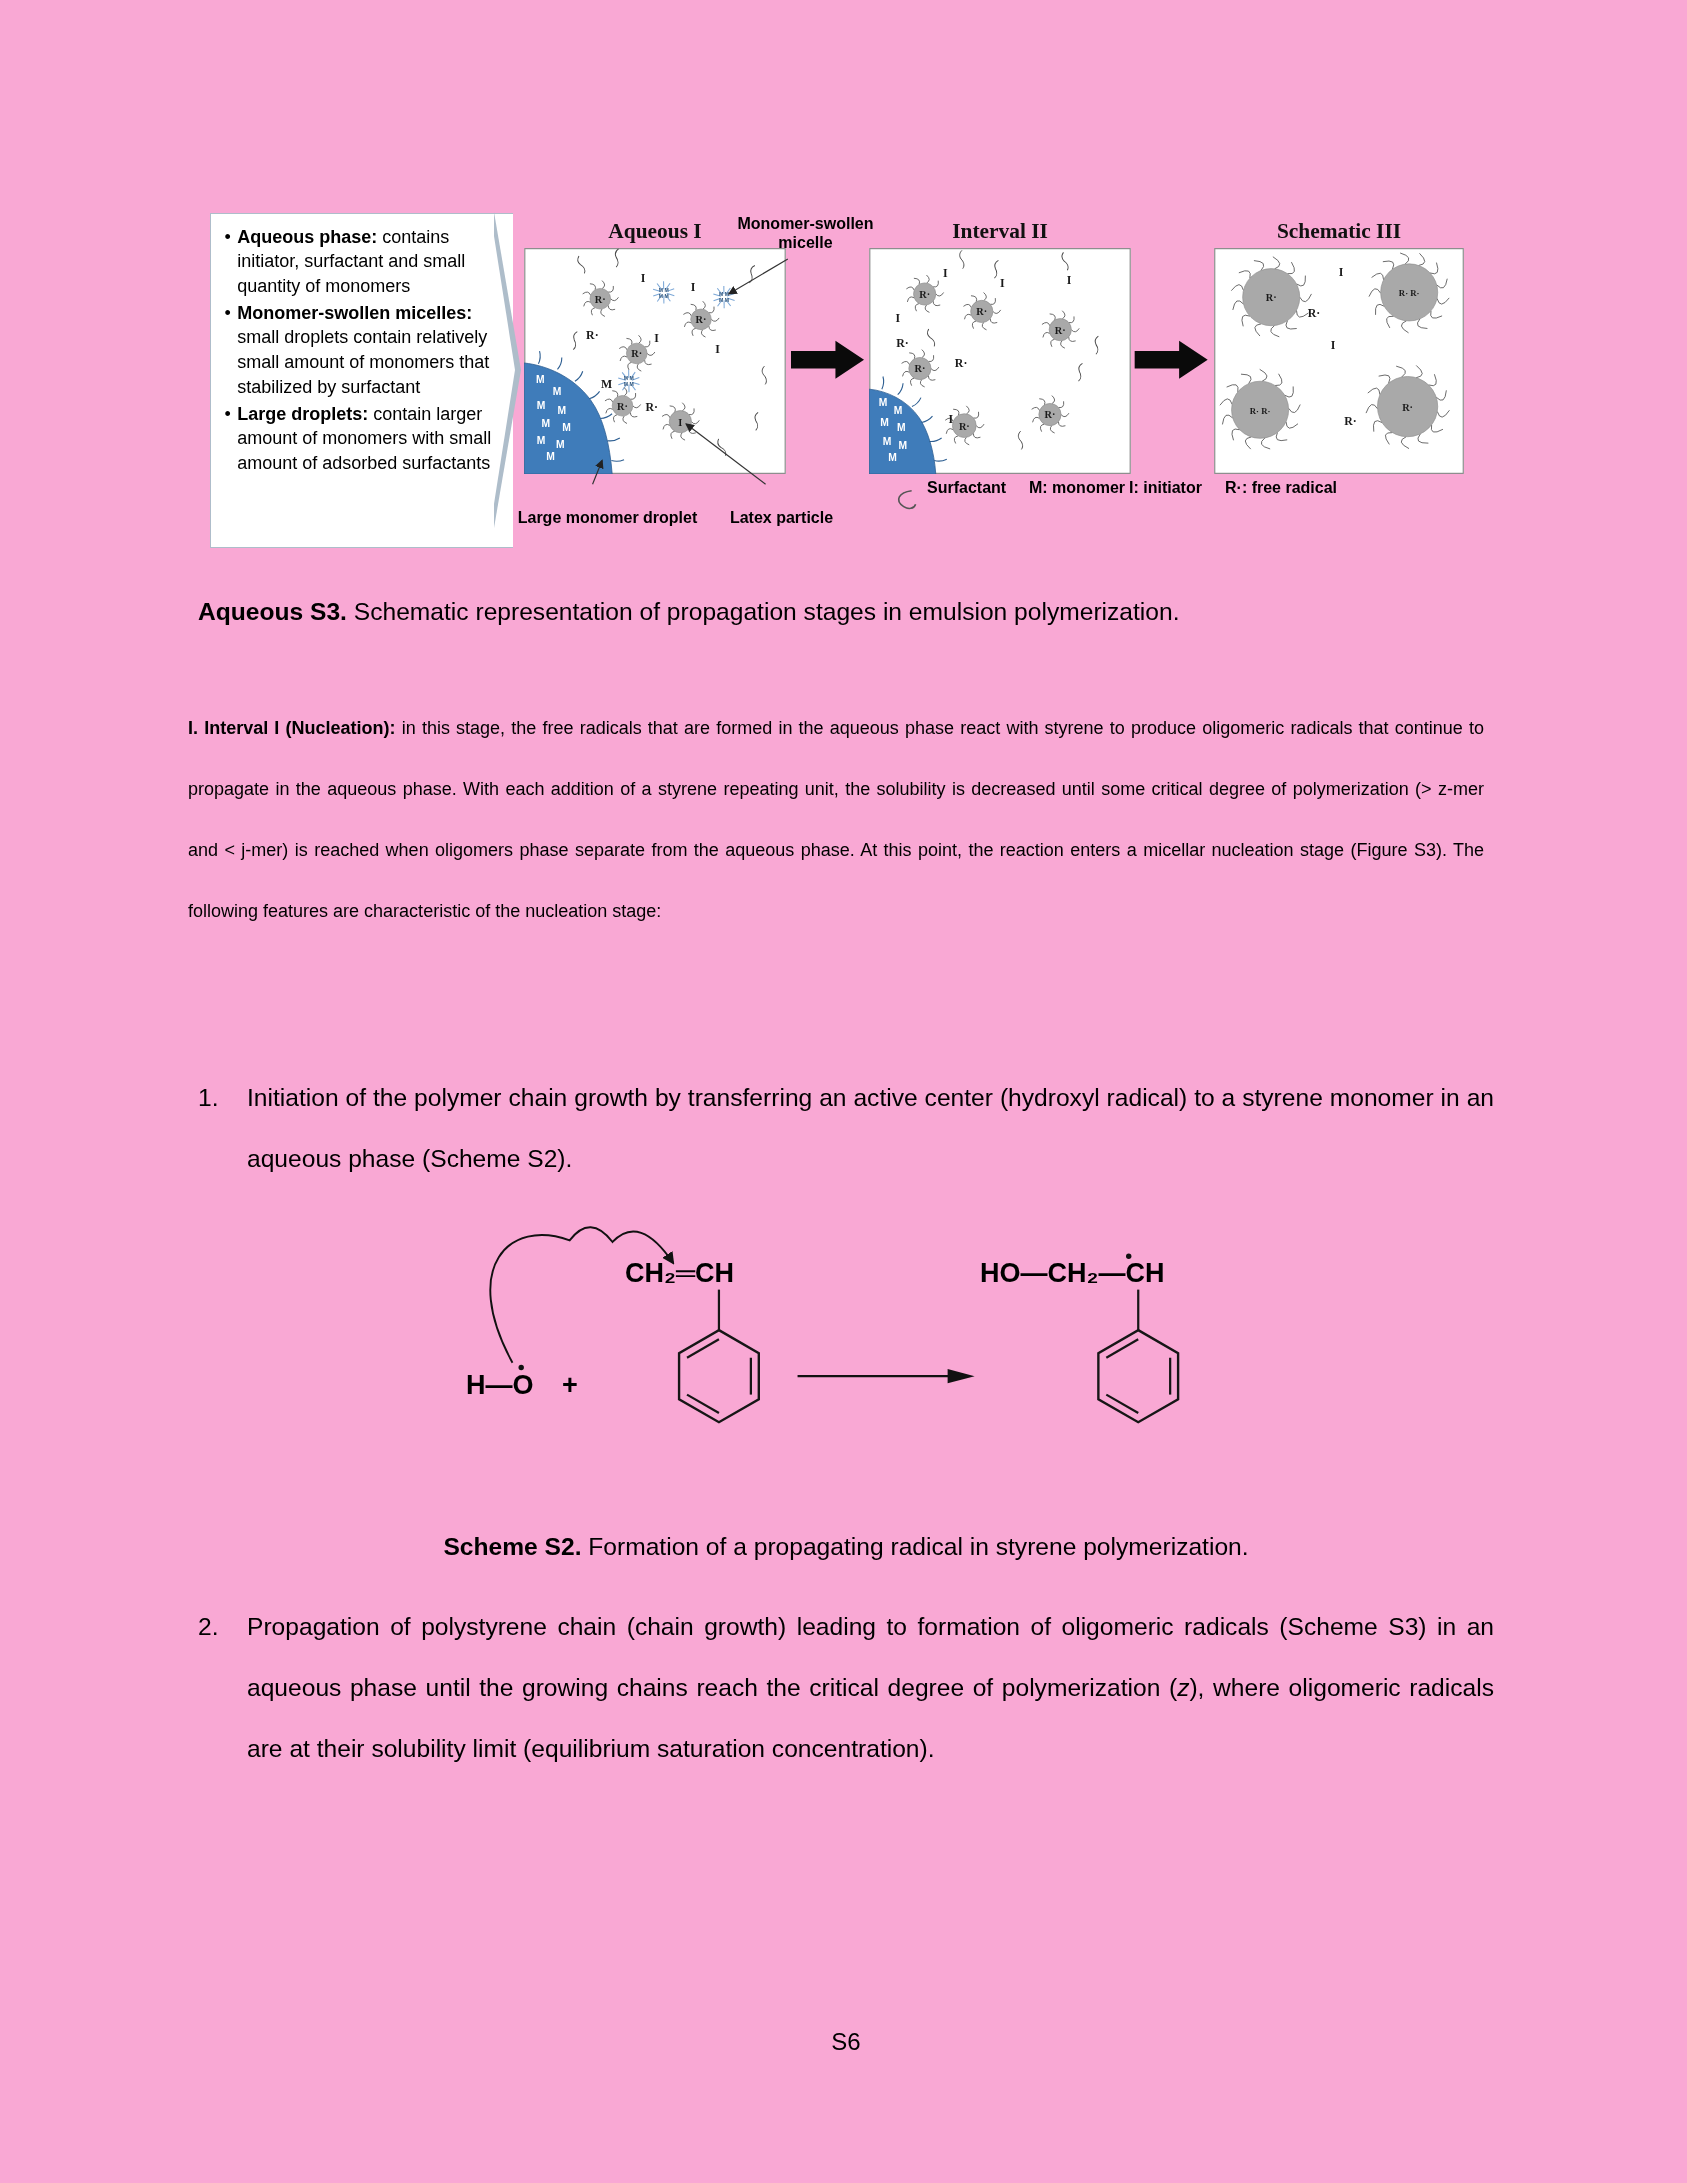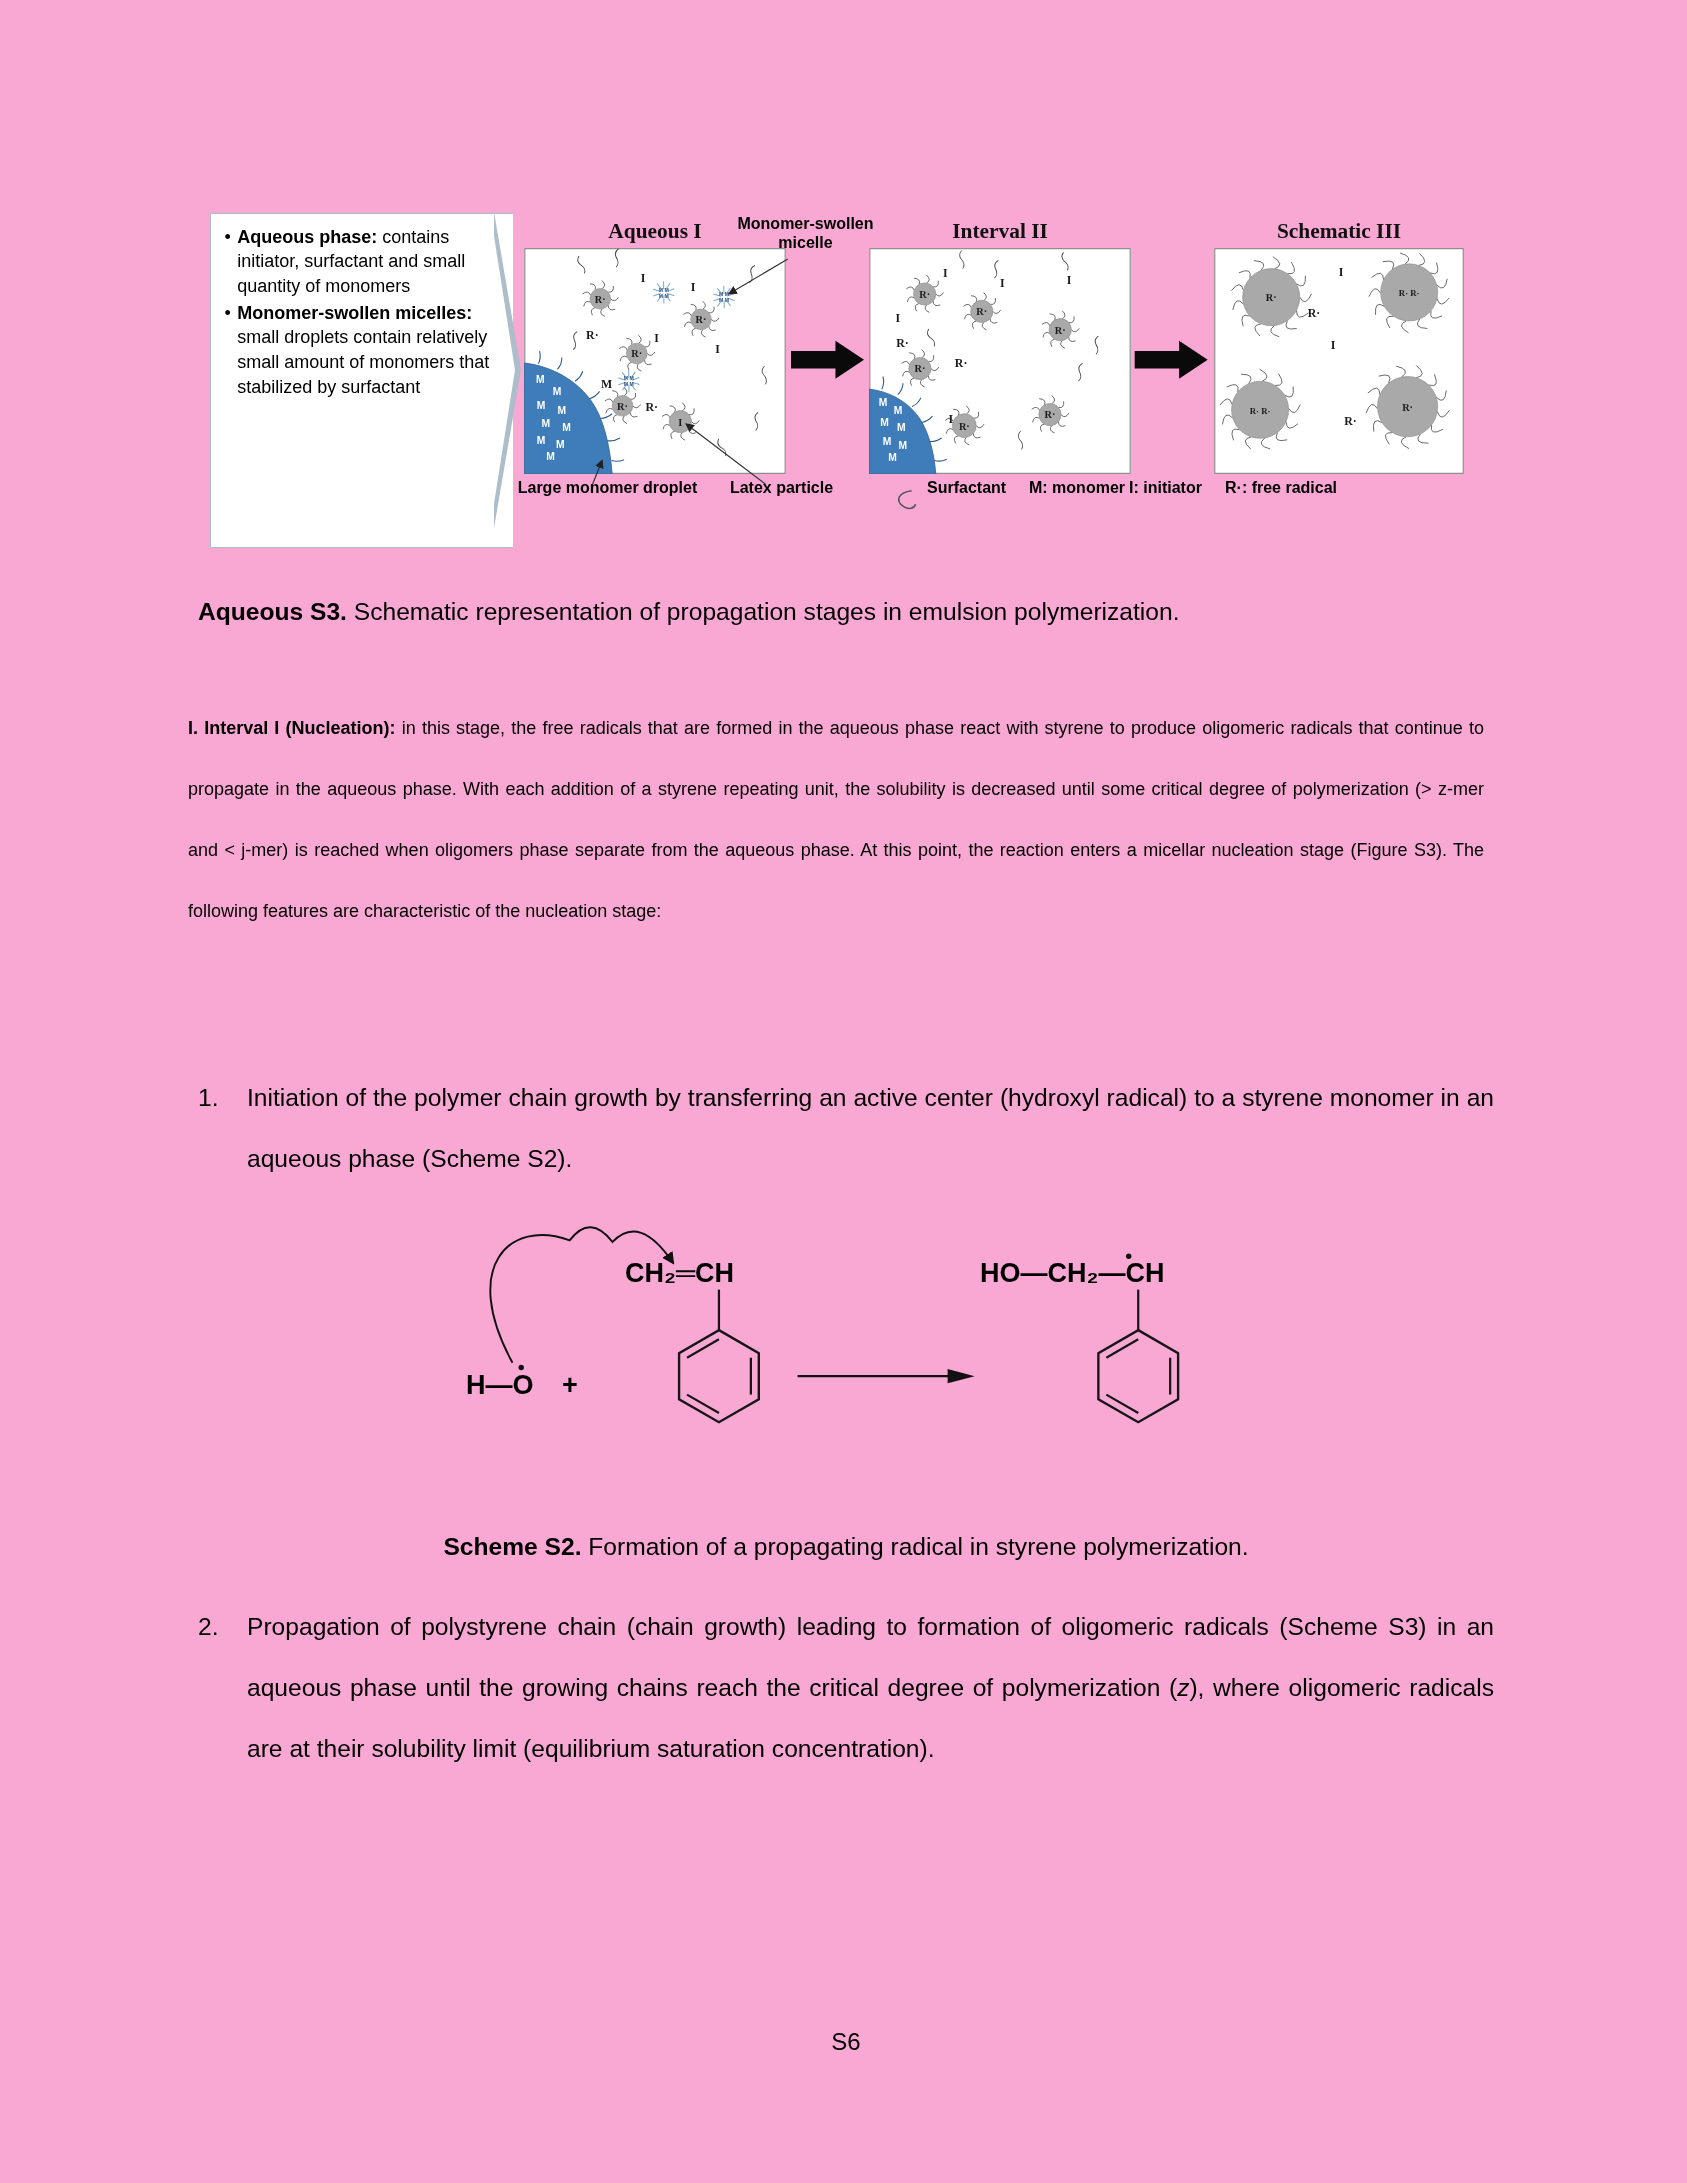--- a/index.html
+++ b/index.html
@@ -18,21 +18,21 @@
   .callout li{list-style:none;position:relative;padding-left:16.7px;font-size:18px;line-height:24.6px;margin-bottom:2.4px;}
   .callout li::before{content:"\2022";position:absolute;left:4px;}
   .bold{font-weight:bold;}
   .ptitle{position:absolute;top:8px;height:25.4px;text-align:center;
           font-family:"Liberation Serif",serif;font-weight:bold;font-size:21.4px;color:#111;}
   .micelle-label{position:absolute;left:508px;top:3.2px;width:175px;text-align:center;
           font-weight:bold;font-size:16px;line-height:19px;}
   .panel{position:absolute;top:37px;background:#fff;}
   #fig-overlay{position:absolute;left:0;top:0;pointer-events:none;}
   .flabel{position:absolute;top:268px;font-size:16px;font-weight:bold;white-space:nowrap;}
-  .flabel.c{text-align:center;}
+  .flabel.c{text-align:center;margin-top:30px;}
 
   
   .pframe{fill:#fff;stroke:#8a8a8a;stroke-width:1.5;}
   .wedge{fill:#3f7cba;stroke:#2e5f92;stroke-width:1;}
   .whair{stroke:#2e5f92;stroke-width:1.4;fill:none;}
   .wm{font:bold 13px "Liberation Sans",sans-serif;fill:#fff;}
   .particle{fill:#a9a9a9;stroke:#8c8c8c;stroke-width:0.8;}
   .phair{stroke:#555;stroke-width:1.1;fill:none;}
   .plabel{font:bold 13px "Liberation Serif",serif;fill:#1a1a1a;text-anchor:middle;}
   .plabel-sm{font-size:11px;}
@@ -70,20 +70,21 @@
 <body>
 
 <div class="page">
 
   <section id="figure">
 
     <div class="callout">
       <ul>
         <li><span class="bold">Aqueous phase:</span><span> contains initiator, surfactant and small quantity of monomers</span></li>
         <li><span class="bold">Monomer-swollen micelles:</span><span> small droplets contain relatively small amount of monomers that stabilized by surfactant</span></li>
+        <li><span class="bold">Large droplets:</span><span> contain larger amount of monomers with small amount of adsorbed surfactants</span></li>
       </ul>
     </div>
 
     <div class="ptitle" style="left:314px;width:262px;">Aqueous I</div>
     <div class="ptitle" style="left:659px;width:262px;">Interval II</div>
     <div class="ptitle" style="left:1004px;width:250px;">Schematic III</div>
 
     <div class="micelle-label">
       <div>Monomer-swollen</div>
       <div>micelle</div>

